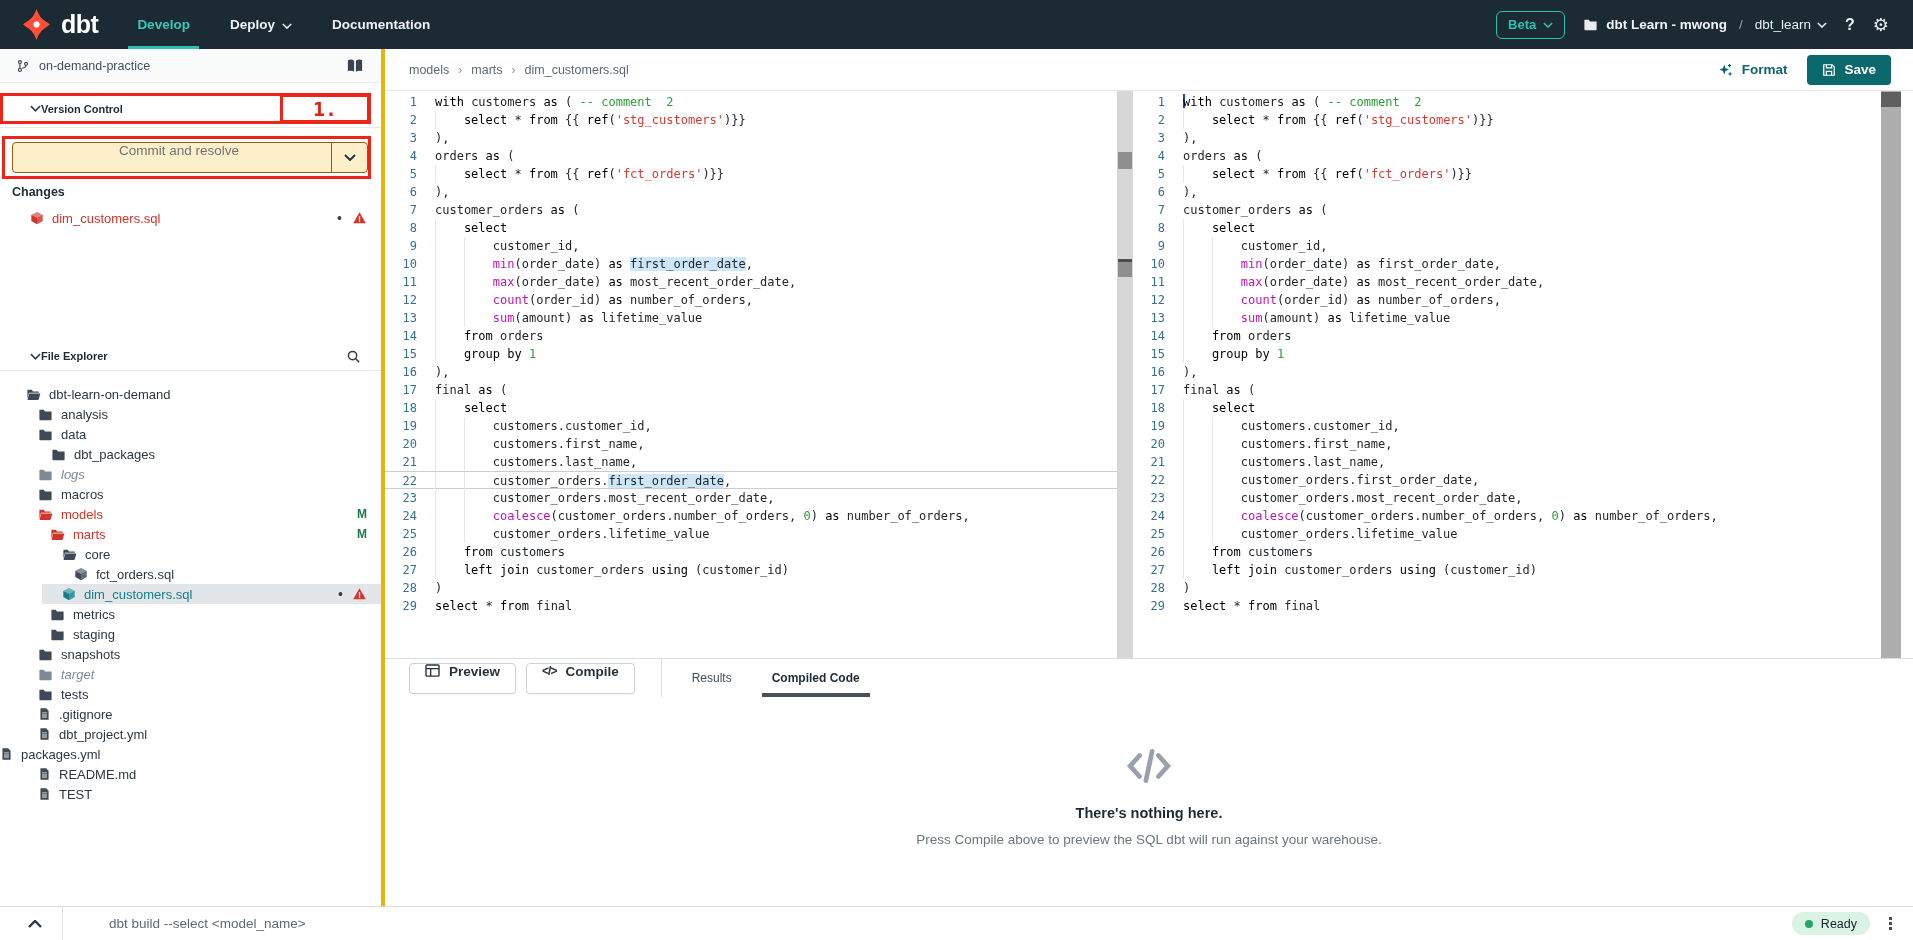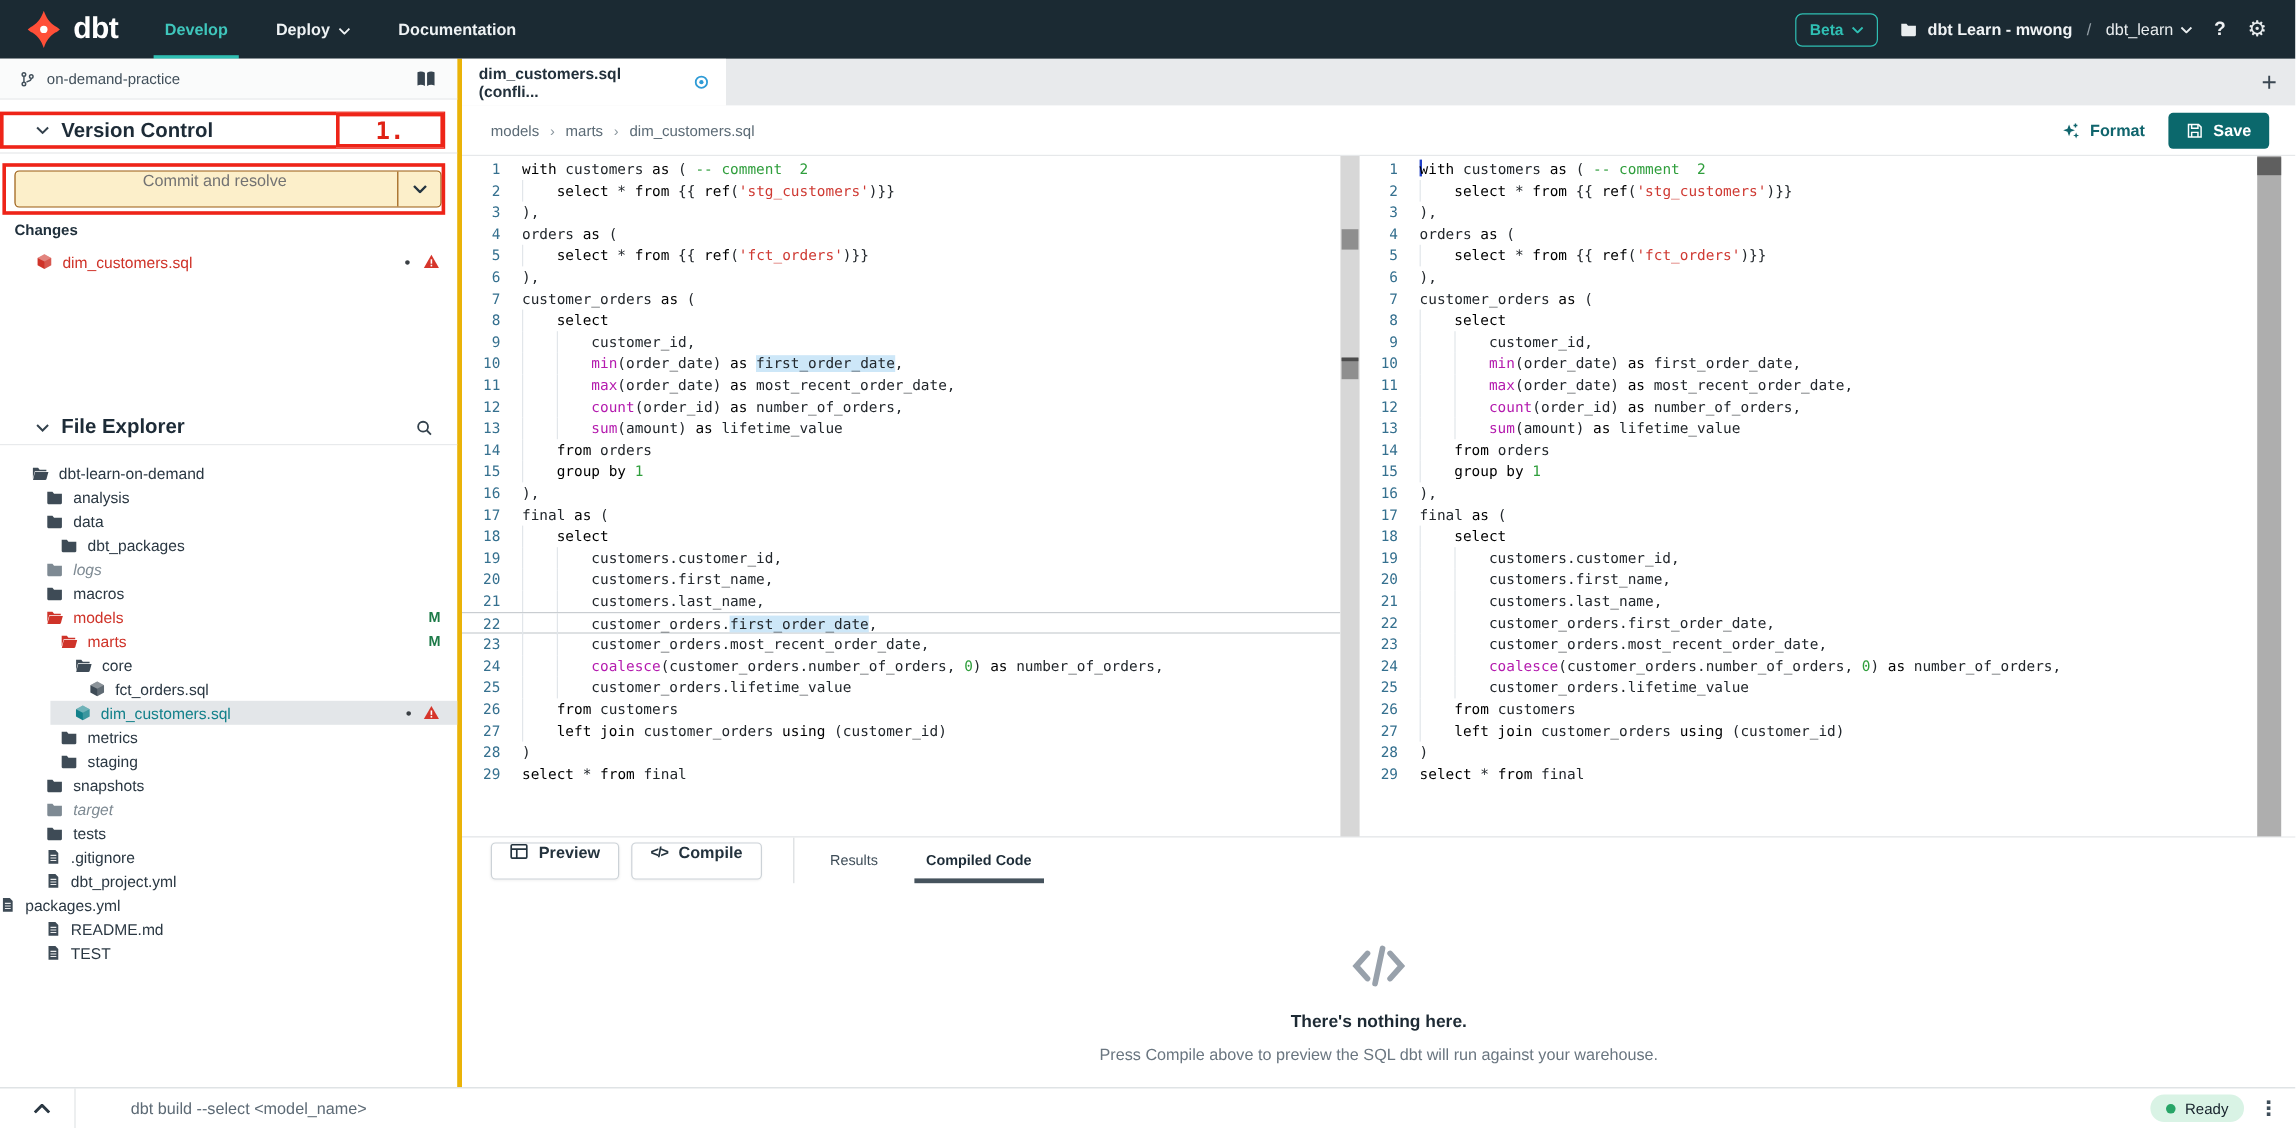--- a/index.html
+++ b/index.html
@@ -30,21 +30,21 @@
 
   
   .workspace{position:absolute;top:49px;bottom:33px;left:0;right:0;display:flex;}
 
   
   .sidebar{position:relative;width:381px;flex:0 0 381px;background:#fff;border-right:4px solid #eab308;}
   .branch-row{position:absolute;top:0;left:0;right:0;height:34px;display:flex;align-items:center;
               gap:9px;padding:0 18px 0 16px;border-bottom:1px solid #e8eaec;background:#fafbfb;box-sizing:border-box;}
   .branch-row .lbl{font-size:12.5px;color:#42505b;}
   .branch-row .book{margin-left:auto;color:#37444f;cursor:pointer;}
-  .sec-header{display:flex;align-items:center;gap:10px;padding-left:30px;font-size:17px;font-weight:700;color:#1d2b37;}
+  .sec-header{display:flex;align-items:center;padding-left:30px;font-size:11px;font-weight:700;color:#1d2b37;}
   .sec-header .chev{color:#33414c;}
   .vc-header{position:absolute;top:44px;left:0;right:0;height:31px;}
   .vc-divider{position:absolute;top:78px;left:0;right:0;height:1px;background:#e6e8ea;}
   .commit-btn{position:absolute;top:93px;left:12px;width:356px;height:31px;display:flex;align-items:stretch;
               background:#fcefca;border:1px solid #9a5a10;border-radius:4px;box-sizing:border-box;cursor:pointer;}
   .commit-btn .main{flex:1;display:flex;align-items:center;padding-left:14px;font-size:13.5px;color:#737373;}
   .commit-btn .drop{width:35px;border-left:1px solid #9a5a10;display:flex;align-items:center;justify-content:center;color:#243440;}
   .changes-label{position:absolute;top:136px;left:12px;font-size:12.5px;font-weight:700;color:#20303c;}
   .changes-row{position:absolute;top:157px;left:0;right:0;height:24px;display:flex;align-items:center;
                gap:8px;padding:0 14px 0 30px;box-sizing:border-box;cursor:pointer;}
@@ -301,21 +301,21 @@
             <span class="lab">analysis</span>
           </div>
           <div class="tree-row" style="padding-left: 38px;">
             <span class="ticon">
               <svg viewBox="0 0 16 16" width="15" height="15">
                 <path fill="currentColor" d="M1.5 3h4.6l1.4 1.8h7V13a1 1 0 0 1-1 1h-11a1 1 0 0 1-1-1z"></path>
               </svg>
             </span>
             <span class="lab">data</span>
           </div>
-          <div class="tree-row" style="padding-left: 38px; margin-left: 12px;">
+          <div class="tree-row" style="padding-left: 51px;">
             <span class="ticon">
               <svg viewBox="0 0 16 16" width="15" height="15">
                 <path fill="currentColor" d="M1.5 3h4.6l1.4 1.8h7V13a1 1 0 0 1-1 1h-11a1 1 0 0 1-1-1z"></path>
               </svg>
             </span>
             <span class="lab">dbt_packages</span>
           </div>
           <div class="tree-row muted" style="padding-left: 38px;">
             <span class="ticon">
               <svg viewBox="0 0 16 16" width="15" height="15">
@@ -482,32 +482,20 @@
           </div>
         </div>
 
       <div class="anno anno-box1"></div>
       <div class="anno-label">1.</div>
       <div class="anno anno-box2"></div>
     </div>
 
     <div class="main">
 
-      <div class="tabbar">
-        <div class="tab">
-          <span>dim_customers.sql (confli...</span>
-          <span>
-            <svg viewBox="0 0 14 14" width="13" height="13">
-                <circle cx="7" cy="7" r="5.1" fill="none" stroke="#2e9bd6" stroke-width="1.6"></circle>
-                <circle cx="7" cy="7" r="1.9" fill="#2e9bd6"></circle>
-              </svg>
-          </span>
-        </div>
-        <div class="tab-plus">+</div>
-      </div>
 
       <div class="toolbar">
         <div class="crumbs" id="breadcrumb">
             <span>models</span>
             <span class="crumb-sep">›</span>
             <span>marts</span>
             <span class="crumb-sep">›</span>
             <span>dim_customers.sql</span>
           </div>
         <div class="toolbar-right">

